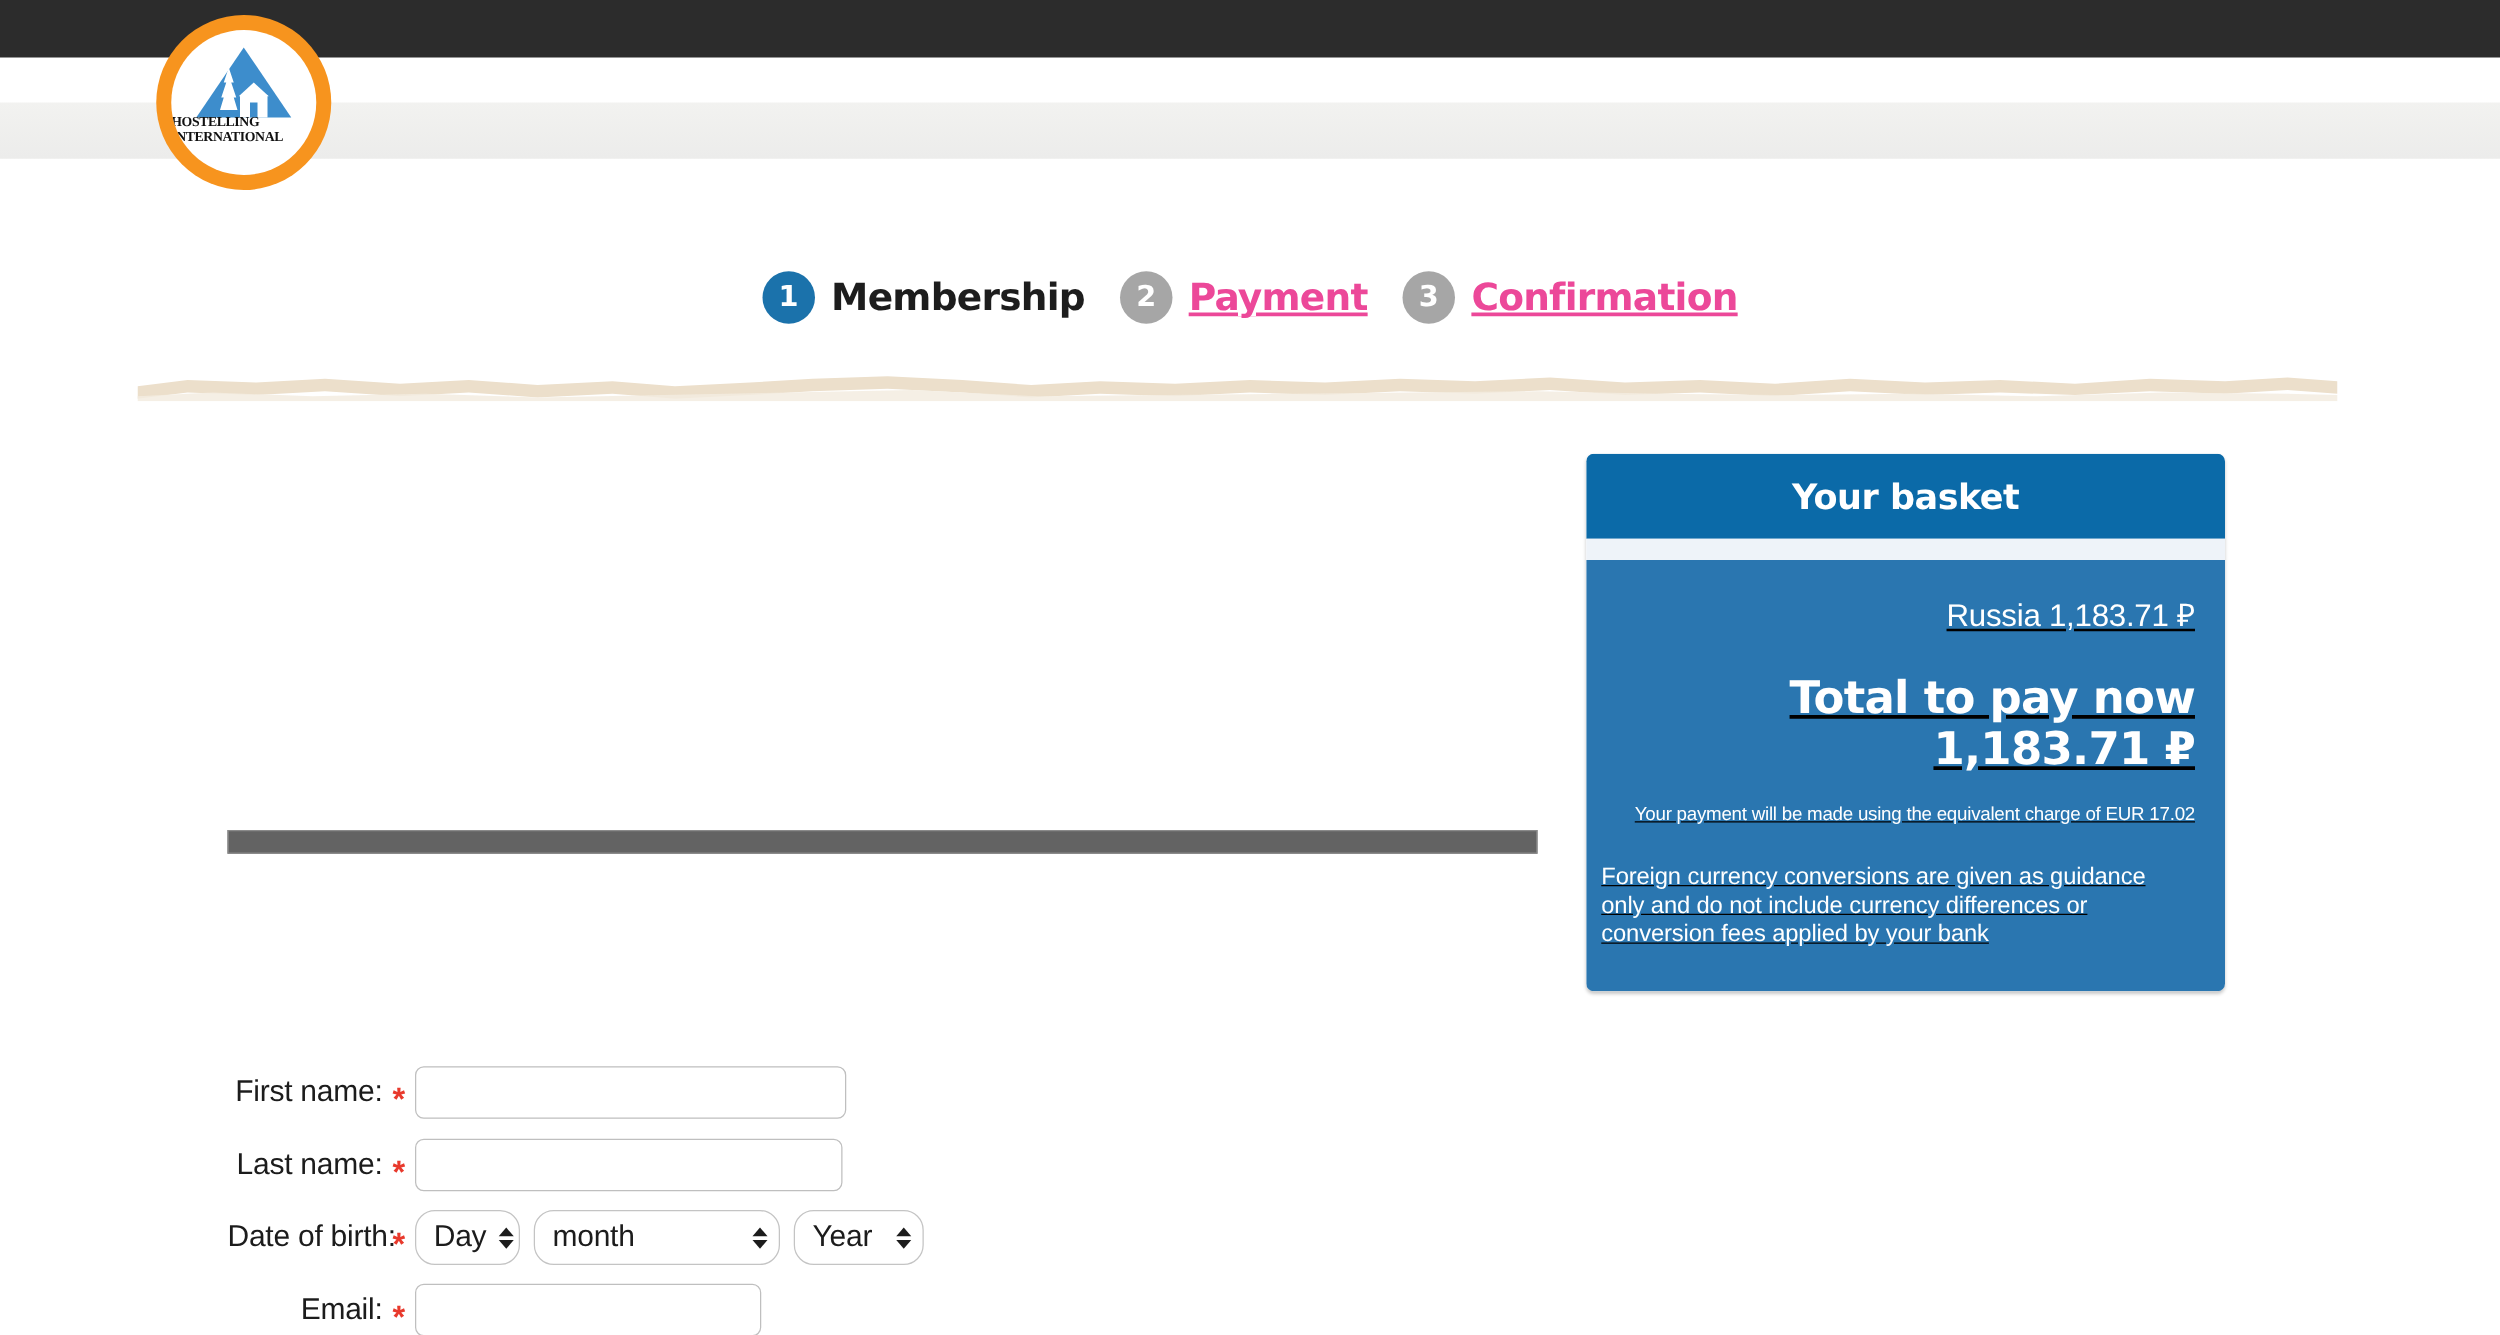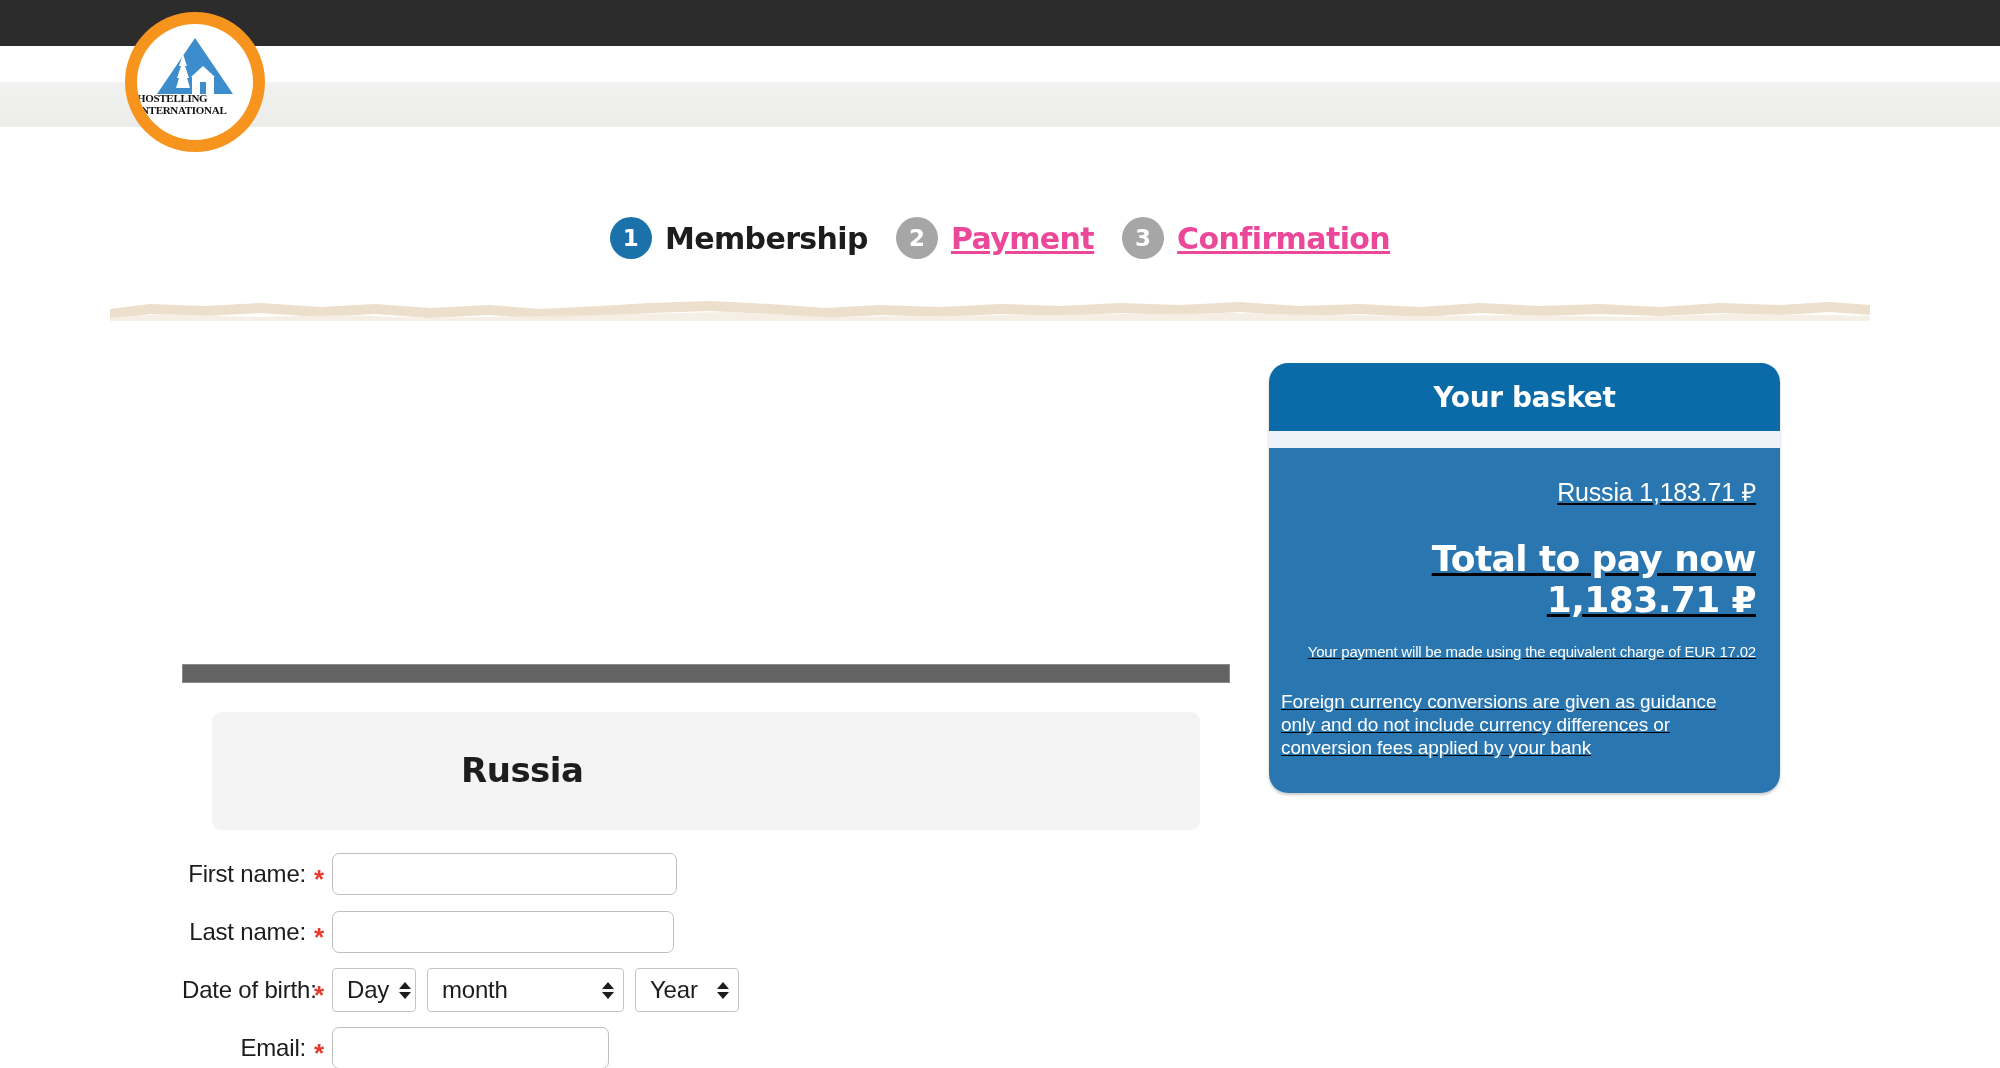--- a/index.html
+++ b/index.html
@@ -205,21 +205,21 @@
     box-sizing: border-box;
     font-size: 22px;
     padding: 0 8px;
     font-family: "Liberation Sans", sans-serif;
     outline: none;
     color: #111;
   }
   .select-box {
     height: 44px;
     border: 1px solid #c4c4c4;
-    border-radius: 4px;
+    border-radius: 16px;
     background: #ffffff;
     box-sizing: border-box;
     display: flex;
     align-items: center;
     justify-content: space-between;
     padding: 0 9px 0 14px;
     font-size: 24px;
     color: #1c1c1c;
     margin-right: 11px;
     letter-spacing: -0.2px;
@@ -240,21 +240,21 @@
   }
   .spinner i.up { border-bottom: 7px solid #1c1c1c; }
   .spinner i.down { border-top: 7px solid #1c1c1c; }
 
   
   .basket {
     position: absolute;
     left: 1269px;
     top: 236px;
     width: 511px;
-    border-radius: 19px;
+    border-radius: 6px;
     overflow: hidden;
     box-shadow: 0 2px 3px rgba(0,0,0,0.22);
   }
   .basket-header {
     height: 68px;
     background: #0b6aa8;
     display: flex;
     align-items: center;
     justify-content: center;
   }
@@ -347,23 +347,20 @@
   </div>
 
   <svg class="divider" viewBox="0 0 1760 26" preserveAspectRatio="none">
     <path d="M0,14 L40,9 L95,11 L150,8 L210,12 L265,9 L320,13 L380,10 L430,14 L490,11 L540,8 L600,6 L660,9 L715,13 L770,10 L830,12 L890,9 L950,11 L1010,8 L1070,10 L1130,7 L1190,11 L1250,9 L1310,12 L1370,8 L1430,11 L1490,9 L1550,12 L1610,8 L1670,10 L1720,7 L1760,10 L1760,20 L1720,17 L1670,20 L1610,18 L1550,21 L1490,19 L1430,21 L1370,18 L1310,22 L1250,19 L1190,21 L1130,17 L1070,20 L1010,18 L950,21 L890,19 L830,22 L770,20 L715,23 L660,19 L600,16 L540,18 L490,21 L430,24 L380,20 L320,23 L265,19 L210,22 L150,18 L95,21 L40,19 L0,24 Z" fill="#ecdfcb"></path>
     <path d="M0,22 L60,19 L140,22 L230,20 L320,23 L420,21 L520,19 L620,17 L720,22 L820,21 L920,20 L1020,19 L1120,18 L1220,20 L1320,21 L1420,20 L1520,22 L1620,19 L1720,20 L1760,21 L1760,26 L0,26 Z" fill="#f3ece1" opacity="0.85"></path>
   </svg>
 
 
   <div class="gray-bar"></div>
 
-  <div class="country-card">
-    <div class="country-name">Russia</div>
-  </div>
 
   <div class="form">
 
     <div class="form-row">
       <div class="form-label" style="width:124px;">First name:</div>
       <div class="req-star">*</div>
       <input class="text-input" style="width: 345px;" type="text" placeholder="">
     </div>
 
     <div class="form-row">

